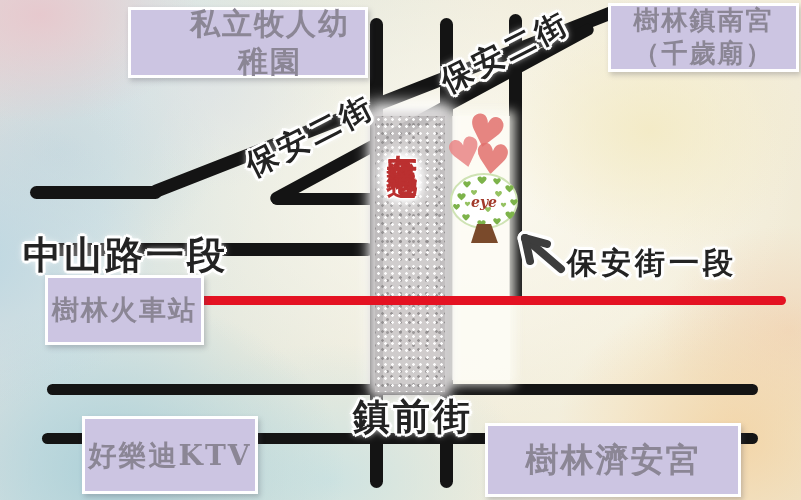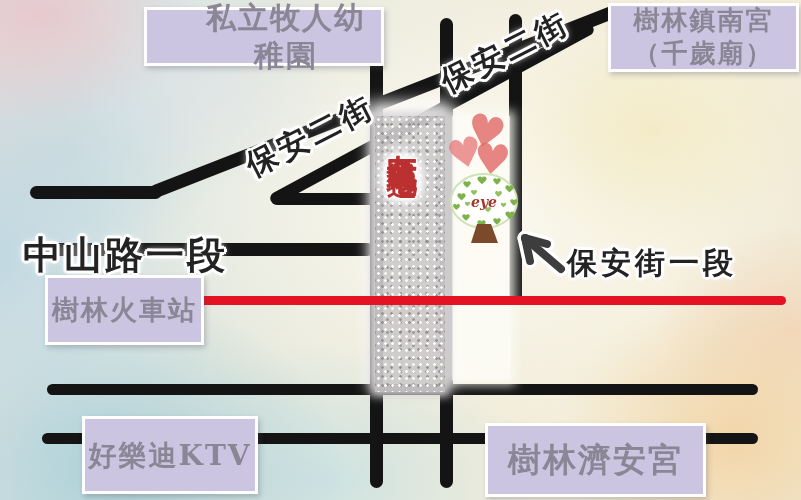--- a/index.html
+++ b/index.html
@@ -73,20 +73,21 @@
   <div class="strip"></div>
 
   <div class="rail"></div>
 
   <div class="note-vertical">灰色區域為地下道</div>
 
   <div class="street" style="left:248px; top:152px; font-size:31px; letter-spacing:4px; transform:rotate(-27deg); transform-origin:0 50%;">保安二街</div>
   <div class="street" style="left:443px; top:68px; font-size:31px; letter-spacing:4px; transform:rotate(-27deg); transform-origin:0 50%;">保安二街</div>
   <div class="street" style="left:23px; top:199px; font-size:38px; letter-spacing:3px;margin-top:37px;">中山路一段</div>
   <div class="street" style="left:567px; top:248px; font-size:30px; letter-spacing:4px;text-align:right;">保安街一段</div>
+  <div class="street" style="left:353px; top:398px; font-size:37px; letter-spacing:3px;">鎮前街</div>
 
   <span class="heart" style="left:466px; top:110px; font-size:44px; color:#e2716e; transform:rotate(13deg);">♥</span>
   <span class="heart" style="left:447px; top:133px; font-size:40px; color:#ea8686; transform:rotate(-14deg);">♥</span>
   <span class="heart" style="left:473px; top:139px; font-size:42px; color:#e2716e; transform:rotate(6deg);">♥</span>
 
   <svg class="icon-layer" style="left:448px; top:172px;" width="72" height="74" viewBox="0 0 72 74">
     <defs>
       <path id="leaf" d="M5 2.2 C4.2 0.6 1.2 0.8 1.2 3 C1.2 5 5 7.6 5 7.6 C5 7.6 8.8 5 8.8 3 C8.8 0.8 5.8 0.6 5 2.2 Z"></path>
     </defs>
     <ellipse cx="36" cy="29" rx="33" ry="27" fill="#ffffff" stroke="#cfe3b4" stroke-width="2"></ellipse>
@@ -118,35 +119,35 @@
         <path d="M10 7 L32 13"></path>
         <path d="M10 7 L15 30"></path>
     </g>
     <g stroke="#3d3d3d" stroke-width="8" stroke-linecap="round" fill="none">
       <path d="M18 14 L46 38"></path>
         <path d="M10 7 L32 13"></path>
         <path d="M10 7 L15 30"></path>
     </g>
   </svg>
 
-  <div class="place" style="left:144px; top:7px; width:240px; height:59px; font-size:30px;padding-left:44px;">
+  <div class="place" style="left:128px; top:7px; width:240px; height:71px; font-size:30px;padding-left:44px;">
     <span>私立牧人幼稚園</span>
   </div>
 
   <div class="place" style="left:608px; top:3px; width:191px; height:69px; font-size:26px;justify-content:flex-end;">
     <span>樹林鎮南宮</span>
     <span>（千歲廟）</span>
   </div>
 
   <div class="place" style="left:1px; top:275px; width:159px; height:70px; font-size:27px;margin-left:44px;">
     <span>樹林火車站</span>
   </div>
 
 
   <div class="place" style="left:82px; top:416px; width:176px; height:78px; font-size:28px;">
     <span>好樂迪KTV</span>
   </div>
 
-  <div class="place" style="left:485px; top:423px; width:221px; height:74px; font-size:33px;">
+  <div class="place" style="left:485px; top:423px; width:256px; height:74px; font-size:33px;">
     <span>樹林濟安宮</span>
   </div>
 
 </div>
 
 </body></html>

